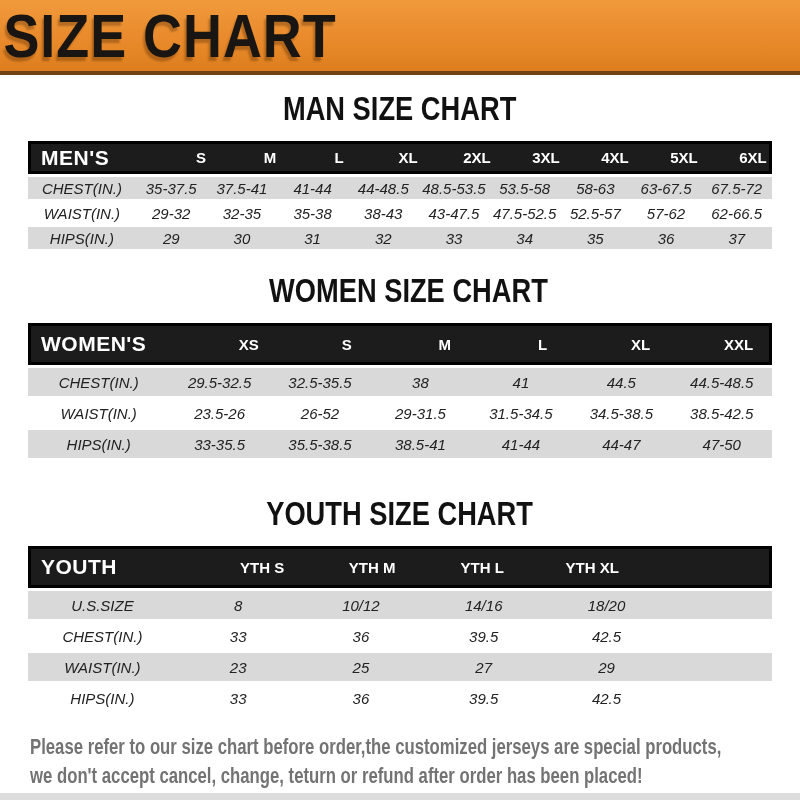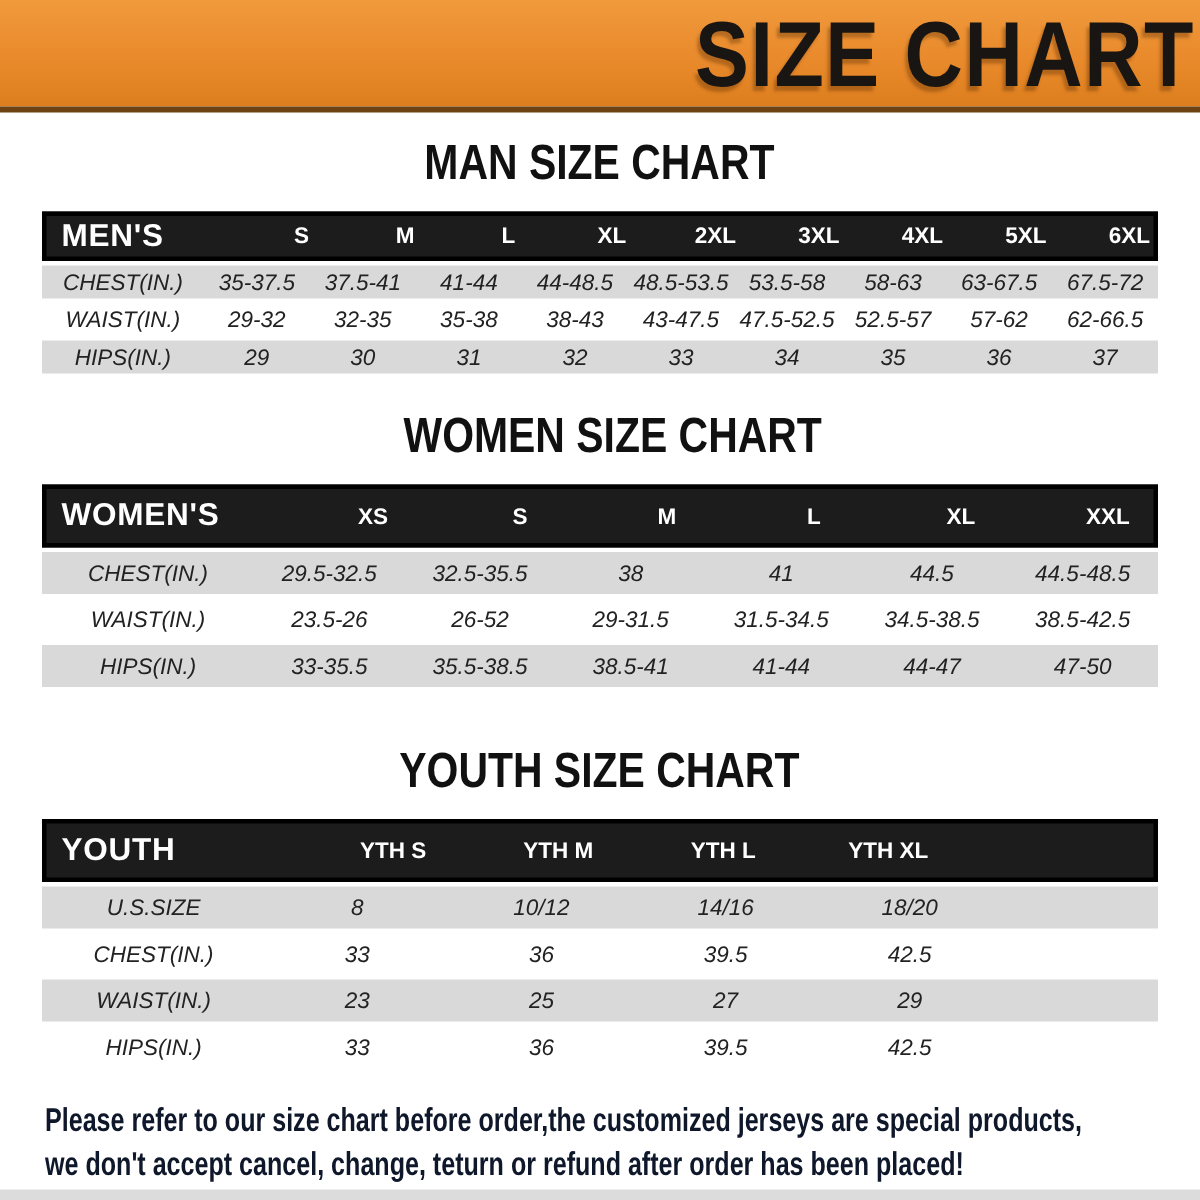--- a/index.html
+++ b/index.html
@@ -5,21 +5,21 @@
   html,body { margin:0; padding:0; }
   body {
     width:800px; height:800px; position:relative; overflow:hidden;
     background:#ffffff; font-family:"Liberation Sans", sans-serif;
   }
 
   
   .banner {
     height:71px; border-bottom:4px solid #6e4212;
     background:linear-gradient(180deg,#f09a3c 0%, #e98a2c 55%, #dd7e1e 100%);
-    display:flex; align-items:center; justify-content:flex-end;
+    display:flex; align-items:center; justify-content:flex-start;
   }
   .banner .banner-text {
     display:inline-block; font-size:55px; font-weight:bold; color:#181512;
     letter-spacing:1px; transform:scale(0.98,1.12);
     text-shadow:-2px 3px 2px rgba(80,40,0,0.35);
     white-space:nowrap;
   }
 
   
   .section-title { text-align:center; }
@@ -59,21 +59,21 @@
   .women-table .t-head { height:42px; }
   .women-table .t-row  { height:28px; }
   .women-table .lbl    { width:19%; flex:none; }
 
   .youth-table .t-head { height:42px; }
   .youth-table .t-row  { height:28px; }
   .youth-table .lbl    { width:20%; flex:none; }
   .youth-table .spacer { width:14%; flex:none; }
 
   
-  .note { margin:20px 0 0 30px; color:#0f172a; }
+  .note { margin:20px 0 0 30px; color:#737373; }
   .note .line {
     display:block; font-size:22px; font-weight:bold; line-height:29px;
     transform:scaleX(0.76); transform-origin:left center; white-space:nowrap;
   }
 
   .bottom-strip {
     position:absolute; left:0; right:0; bottom:0; height:7px; background:#dcdcdc;
   }
 </style>
 </head>

